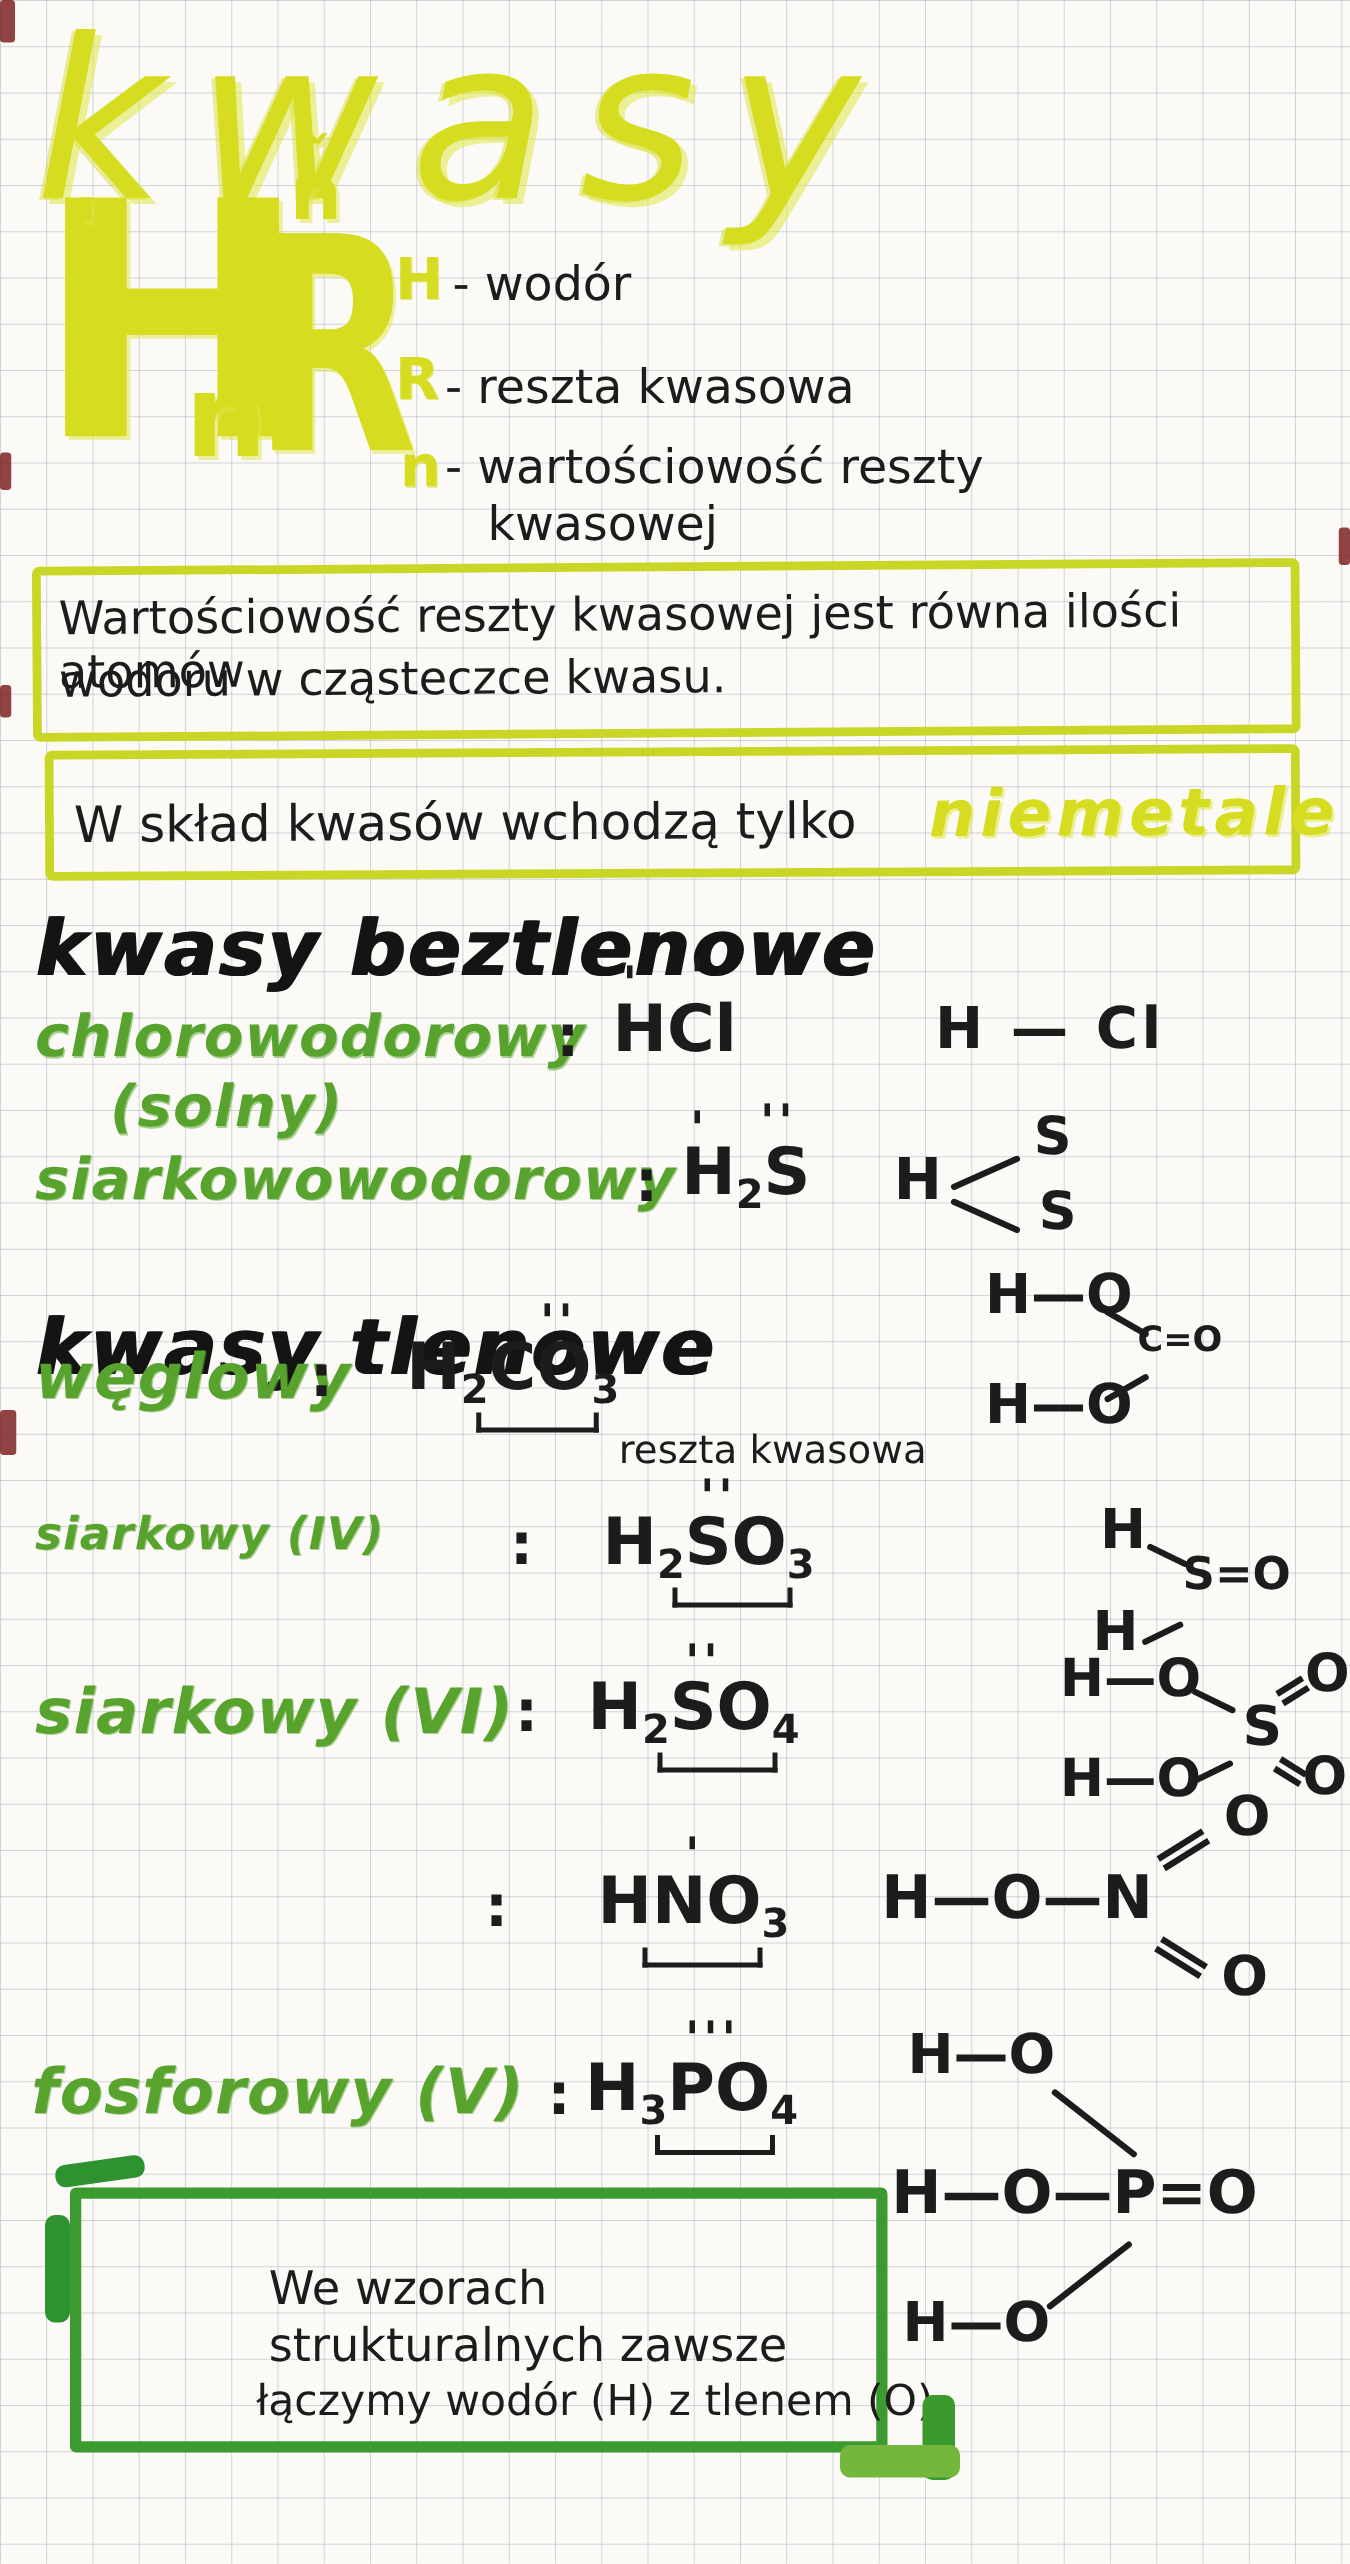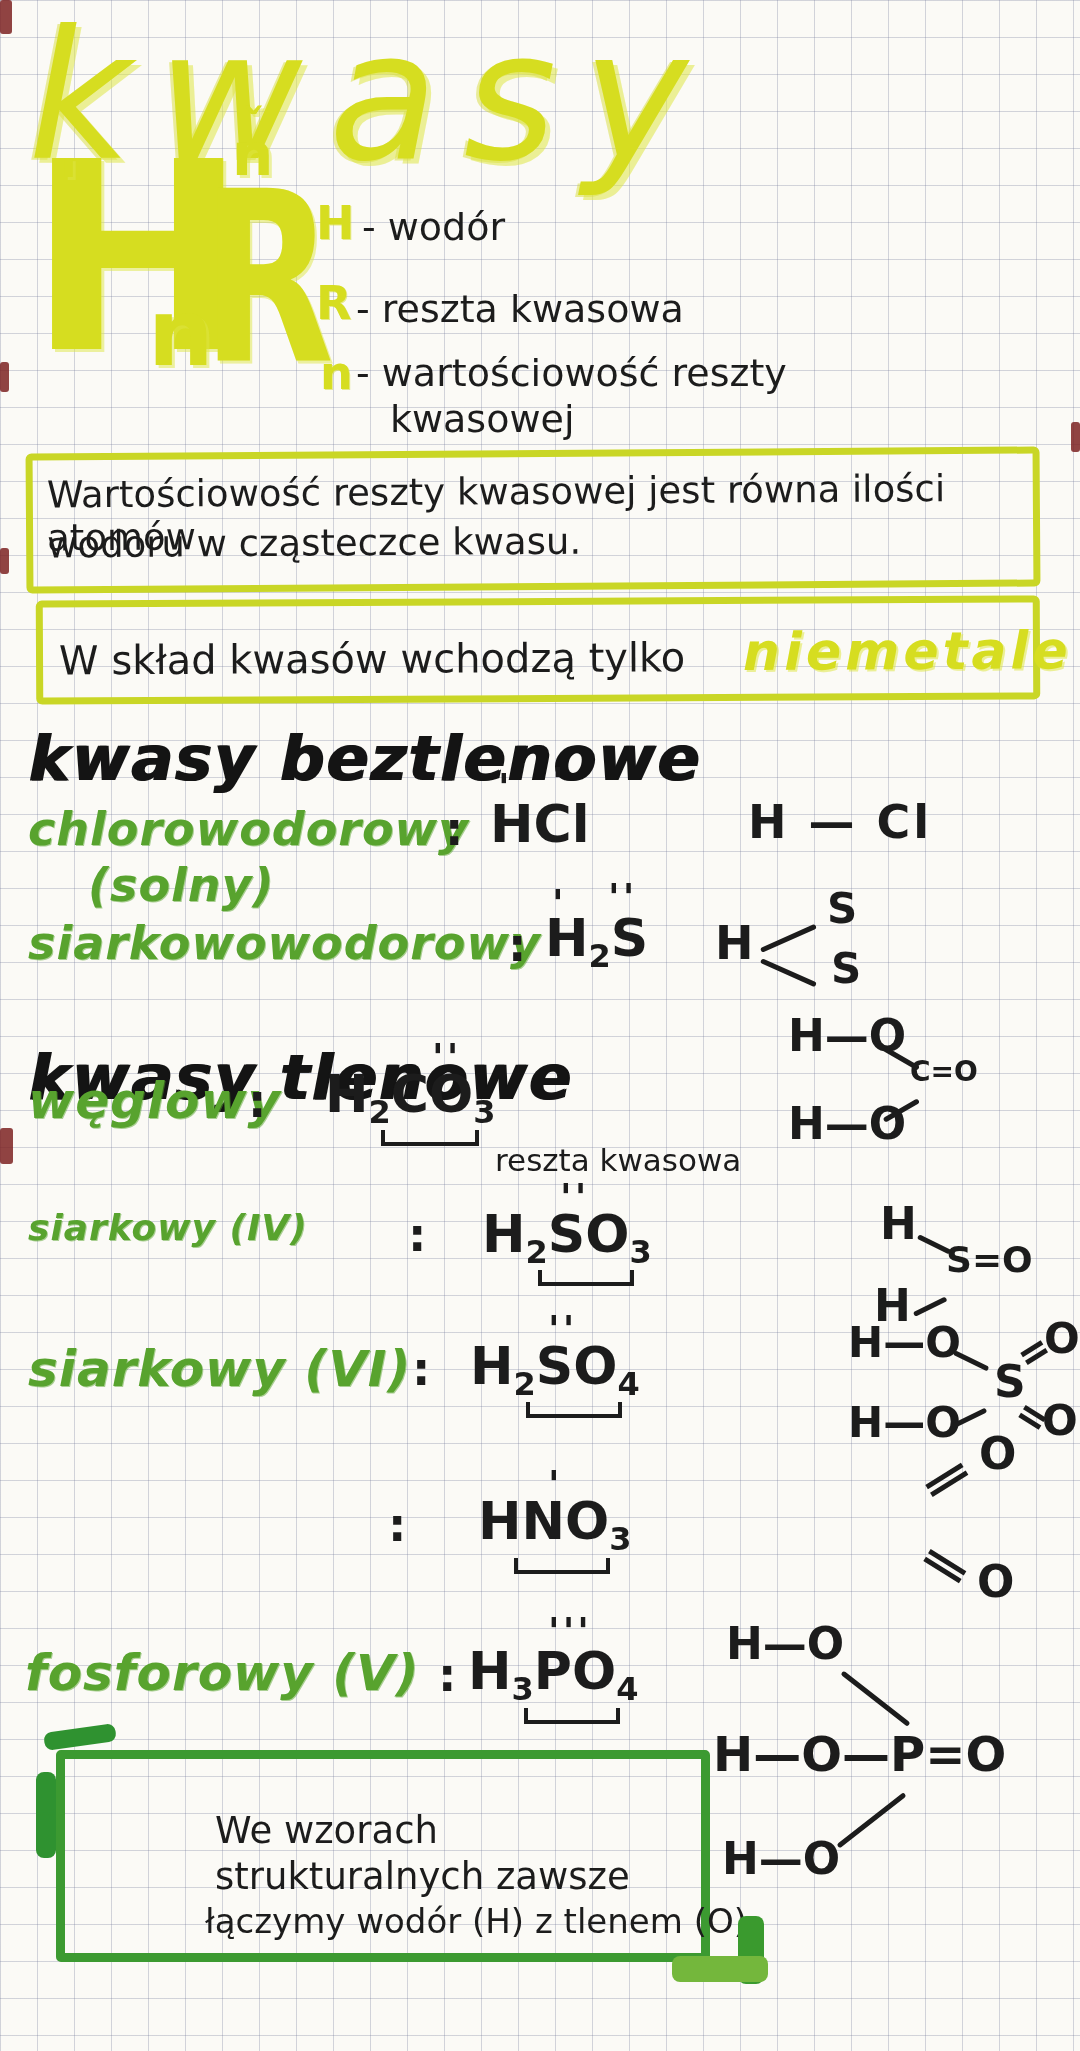--- a/index.html
+++ b/index.html
@@ -161,20 +161,21 @@
     <div class="bond" style="left:104px;top:102px;width:38px;transform:rotate(-26deg)"></div>
     <div class="dbl" style="left:176px;top:30px;width:24px;transform:rotate(-32deg)"></div>
     <div class="dbl" style="left:174px;top:82px;width:24px;transform:rotate(32deg)"></div>
   </div>
 
   <div class="abs ink colon" style="left:388px;top:1502px">:</div>
   <div class="abs vmark" style="left:548px;top:1465px">'</div>
   <div class="abs ink formula" style="left:478px;top:1495px"><span>H</span><span>NO</span><sub>3</sub></div>
   <div class="abs bracket" style="left:514px;top:1558px;width:96px"></div>
   <div class="struct" style="left:705px;top:1432px;width:350px;height:190px">
+    <span class="atom" style="left:0;top:62px;font-size:48px">H—O—N</span>
     <span class="atom" style="left:274px;top:0;font-size:44px">O</span>
     <span class="atom" style="left:272px;top:128px;font-size:44px">O</span>
     <div class="dbl" style="left:224px;top:52px;width:42px;transform:rotate(-32deg)"></div>
     <div class="dbl" style="left:222px;top:116px;width:42px;transform:rotate(32deg)"></div>
   </div>
 
   <div class="abs green-label" style="left:25px;top:1648px;font-size:50px">fosforowy (V)</div>
   <div class="abs ink colon" style="left:438px;top:1652px">:</div>
   <div class="abs vmark" style="left:548px;top:1612px">'''</div>
   <div class="abs ink formula" style="left:468px;top:1645px"><span>H</span><sub>3</sub><span>PO</span><sub>4</sub></div>

